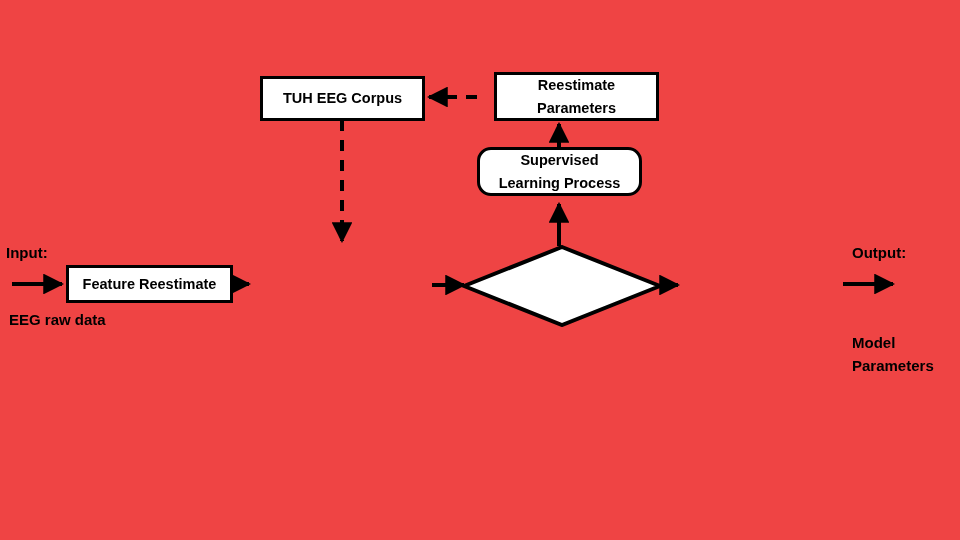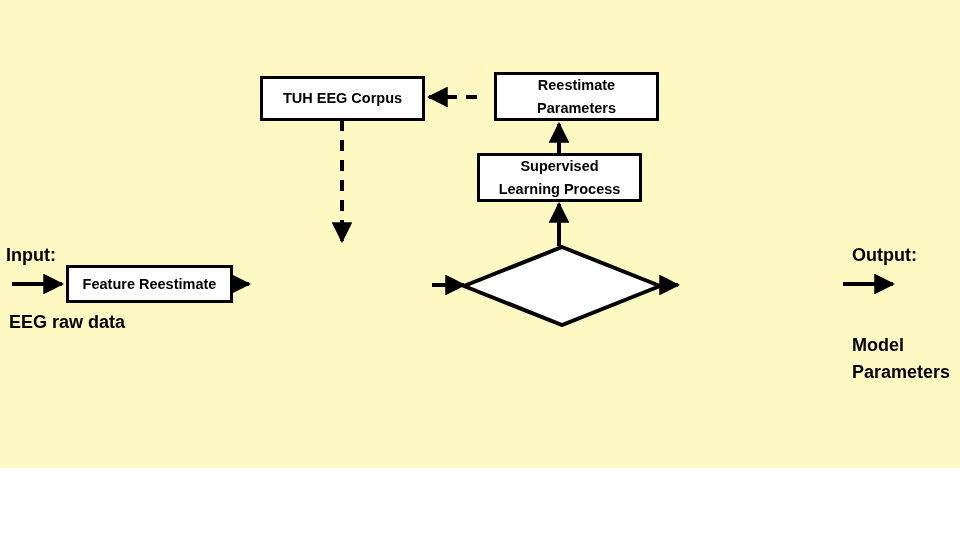--- a/index.html
+++ b/index.html
@@ -7,22 +7,22 @@
     margin: 0;
     padding: 0;
     background: #ffffff;
   }
   body {
     font-family: "Liberation Sans", sans-serif;
   }
   #canvas {
     position: relative;
     width: 960px;
-    height: 468px;
-    background: #fef9c3;
+    height: 540px;
+    background: #ef4444;
     overflow: hidden;
   }
   .node {
     position: absolute;
     box-sizing: border-box;
     border: 3px solid #000000;
     background: #ffffff;
     display: flex;
     align-items: center;
     justify-content: center;
@@ -56,21 +56,21 @@
     font-weight: bold;
     font-size: 14.5px;
     line-height: 1.55;
     color: #000000;
     white-space: pre-line;
     font-family: "Liberation Sans", sans-serif;
   }
   .free-label {
     position: absolute;
     font-weight: bold;
-    font-size: 18px;
+    font-size: 15px;
     line-height: 1.5;
     color: #000000;
     white-space: pre-line;
     font-family: "Liberation Sans", sans-serif;
   }
   .edge-layer {
     position: absolute;
     left: 0;
     top: 0;
     width: 960px;
@@ -114,21 +114,21 @@
 
   <div class="node" style="left:260px; top:76px; width:165px; height:45px;">
     <span class="node-label">TUH EEG Corpus</span>
   </div>
 
   <div class="node" style="left:494px; top:72px; width:165px; height:49px;">
     <span class="node-label">Reestimate
 Parameters</span>
   </div>
 
-  <div class="node" style="left:477px; top:153px; width:165px; height:49px;">
+  <div class="node" style="left:477px; top:147px; width:165px; height:49px;border-radius:14px;">
     <span class="node-label">Supervised
 Learning Process</span>
   </div>
 
   <div class="node" style="left:66px; top:265px; width:167px; height:38px;">
     <span class="node-label">Feature Reestimate</span>
   </div>
 
 
   <div class="decision" style="left:462px; top:245px; width:200px; height:82px;">

